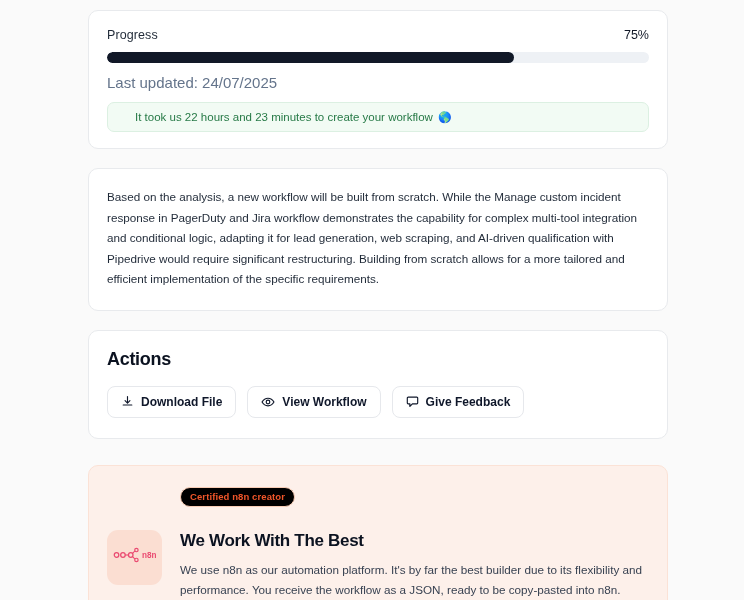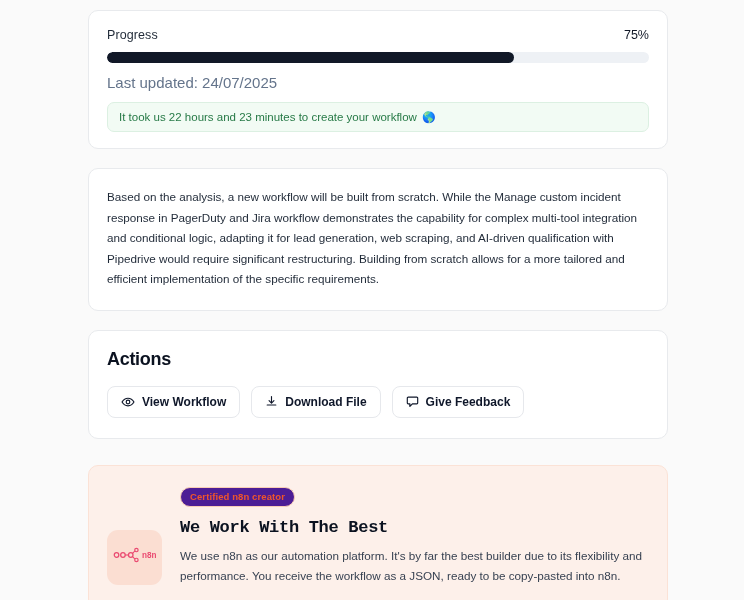--- a/index.html
+++ b/index.html
@@ -75,21 +75,21 @@
     margin-top: 11px;
     font-size: 15px;
     color: #64748b;
   }
 
   .note {
     margin-top: 11px;
     background: #f2fbf4;
     border: 1px solid #dcf0e2;
     border-radius: 7px;
-    padding: 8px 11px;
+    padding: 8px 27px;
     font-size: 11.5px;
     color: #277a47;
     display: flex;
     align-items: center;
     gap: 5px;
   }
 
   .note-emoji { font-size: 11px; line-height: 1; }
 
   
@@ -163,36 +163,35 @@
     display: flex;
     align-items: center;
     justify-content: center;
   }
 
   .promo-body { padding-top: 2px; }
 
   .badge {
     display: inline-block;
     border: 1px solid #f9cdb6;
-    background: #4c1d95;
+    background: #000000;
     color: #f0562a;
     font-size: 9.5px;
     font-weight: 700;
     border-radius: 99px;
     padding: 3px 9px 4px 9px;
     letter-spacing: .1px;
   }
 
   .promo-title {
     font-size: 17px;
     font-weight: 700;
     letter-spacing: -.3px;
     color: #0b1220;
-    margin-top: 11px;
-    font-family: Liberation Mono, monospace;
+    margin-top: 24px;
   }
 
   .promo-text {
     font-size: 11.7px;
     line-height: 20px;
     color: #384252;
     margin-top: 9px;
     max-width: 470px;
   }
 </style>
@@ -216,40 +215,40 @@
     </div>
   </div>
 
   <div class="card summary-card">
     <div class="summary-text">Based on the analysis, a new workflow will be built from scratch. While the Manage custom incident response in PagerDuty and Jira workflow demonstrates the capability for complex multi-tool integration and conditional logic, adapting it for lead generation, web scraping, and AI-driven qualification with Pipedrive would require significant restructuring. Building from scratch allows for a more tailored and efficient implementation of the specific requirements.</div>
   </div>
 
   <div class="card actions-card">
     <div class="card-title">Actions</div>
     <div class="actions-row">
-
-      <button class="action-btn">
-        <span>
-          <svg width="14" height="14" viewBox="0 0 24 24" fill="none" stroke="#0f172a" stroke-width="2" stroke-linecap="round" stroke-linejoin="round">
-            <path d="M1.8 12S5.6 5.5 12 5.5 22.2 12 22.2 12 18.4 18.5 12 18.5 1.8 12 1.8 12z"></path>
-            <circle cx="12" cy="12" r="3.1"></circle>
-          </svg>
-        </span>
-        <span>View Workflow</span>
-      </button>
 
       <button class="action-btn">
         <span>
           <svg width="13" height="13" viewBox="0 0 24 24" fill="none" stroke="#0f172a" stroke-width="2.1" stroke-linecap="round" stroke-linejoin="round">
             <path d="M12 3v11"></path>
               <path d="M7.5 10.5 12 15l4.5-4.5"></path>
               <path d="M4 18.5h16"></path>
           </svg>
         </span>
         <span>Download File</span>
+      </button>
+
+      <button class="action-btn">
+        <span>
+          <svg width="14" height="14" viewBox="0 0 24 24" fill="none" stroke="#0f172a" stroke-width="2" stroke-linecap="round" stroke-linejoin="round">
+            <path d="M1.8 12S5.6 5.5 12 5.5 22.2 12 22.2 12 18.4 18.5 12 18.5 1.8 12 1.8 12z"></path>
+            <circle cx="12" cy="12" r="3.1"></circle>
+          </svg>
+        </span>
+        <span>View Workflow</span>
       </button>
 
       <button class="action-btn">
         <span>
           <svg width="13" height="13" viewBox="0 0 24 24" fill="none" stroke="#0f172a" stroke-width="2.1" stroke-linecap="round" stroke-linejoin="round">
             <path d="M20 4H4a1.6 1.6 0 0 0-1.6 1.6v9.2A1.6 1.6 0 0 0 4 16.4h3.2V21l4.6-4.6H20a1.6 1.6 0 0 0 1.6-1.6V5.6A1.6 1.6 0 0 0 20 4z"></path>
           </svg>
         </span>
         <span>Give Feedback</span>
       </button>

